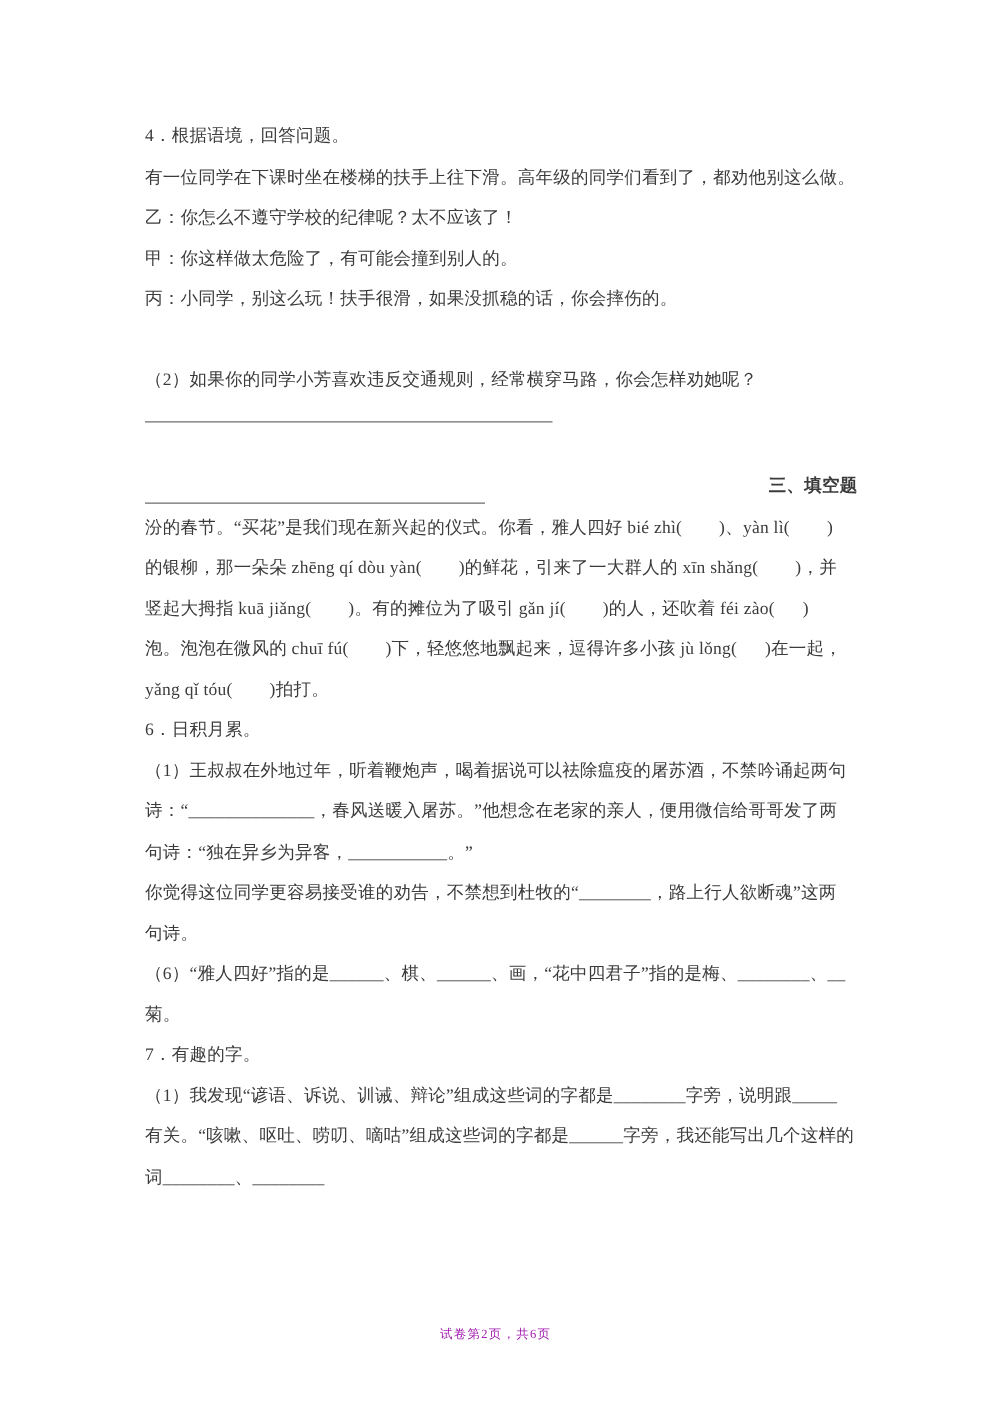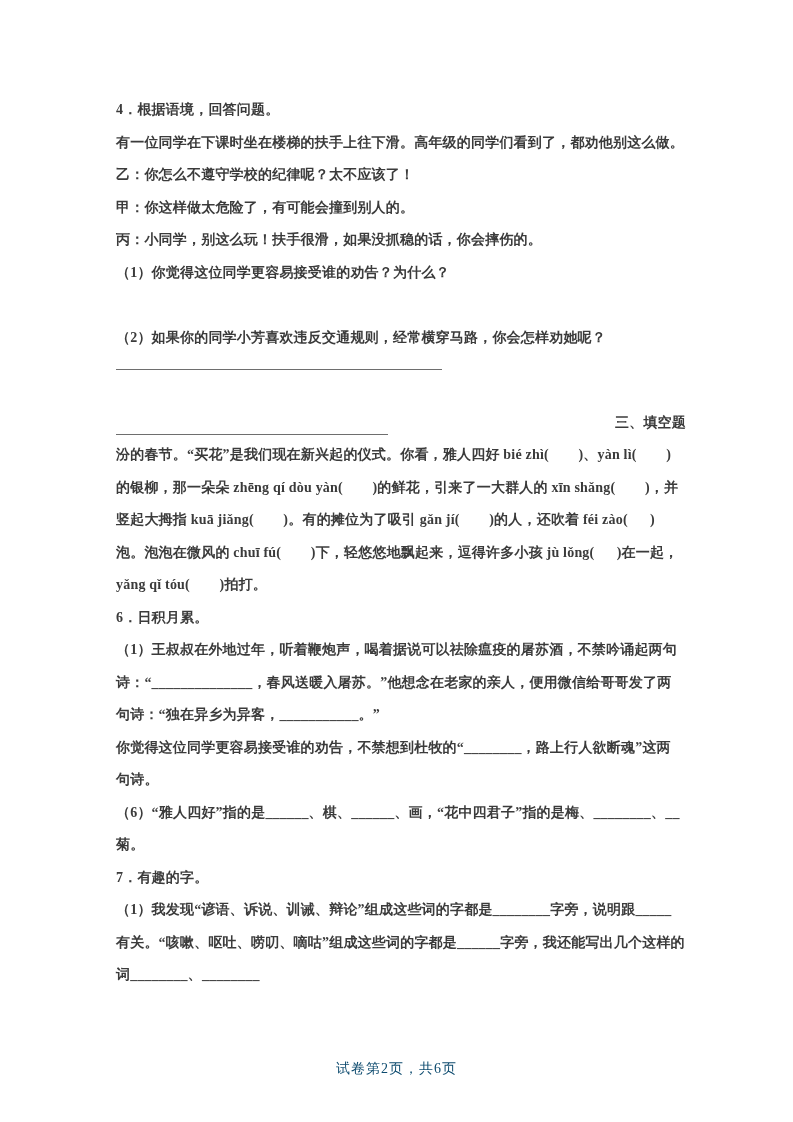--- a/index.html
+++ b/index.html
@@ -18,54 +18,52 @@
     left: 116px;
     top: 94px;
     width: 570px;
   }
   .line {
     height: 32.5px;
     line-height: 32.5px;
     margin: 0;
     white-space: pre;           
     letter-spacing: 0.2px;
-    font-weight: bold;
   }
   .bold { font-weight: 700; text-align: right; }
   .gap { height: 20px; }
   .rule-slot { position: relative; }
   .rule {
     height: 15px;
     border-bottom: 1.5px solid #6e6e6e;
   }
   .rule-1 { width: 326px; }
   .rule-2 { width: 272px; }
   .footer {
     position: absolute;
     left: 0;
     top: 1060px;
     width: 100%;
     text-align: center;
-    font-size: 14px;
-    color: #0c4a6e;
+    font-size: 10px;
+    color: #a21caf;
     letter-spacing: 1px;
   }
 </style>
 </head>
 <body>
 
 <div class="page">
   <div class="content">
 
     <p class="line">4．根据语境，回答问题。</p>
     <p class="line">有一位同学在下课时坐在楼梯的扶手上往下滑。高年级的同学们看到了，都劝他别这么做。</p>
     <p class="line">乙：你怎么不遵守学校的纪律呢？太不应该了！</p>
     <p class="line">甲：你这样做太危险了，有可能会撞到别人的。</p>
     <p class="line">丙：小同学，别这么玩！扶手很滑，如果没抓稳的话，你会摔伤的。</p>
-    <p class="line">（1）你觉得这位同学更容易接受谁的劝告？为什么？</p>
     <div class="line rule-slot">
       <div class="rule rule-1"></div>
     </div>
     <p class="line">（2）如果你的同学小芳喜欢违反交通规则，经常横穿马路，你会怎样劝她呢？</p>
     <div class="line rule-slot">
       <div class="rule rule-2"></div>
     </div>
 
     <div class="gap"></div>
 

